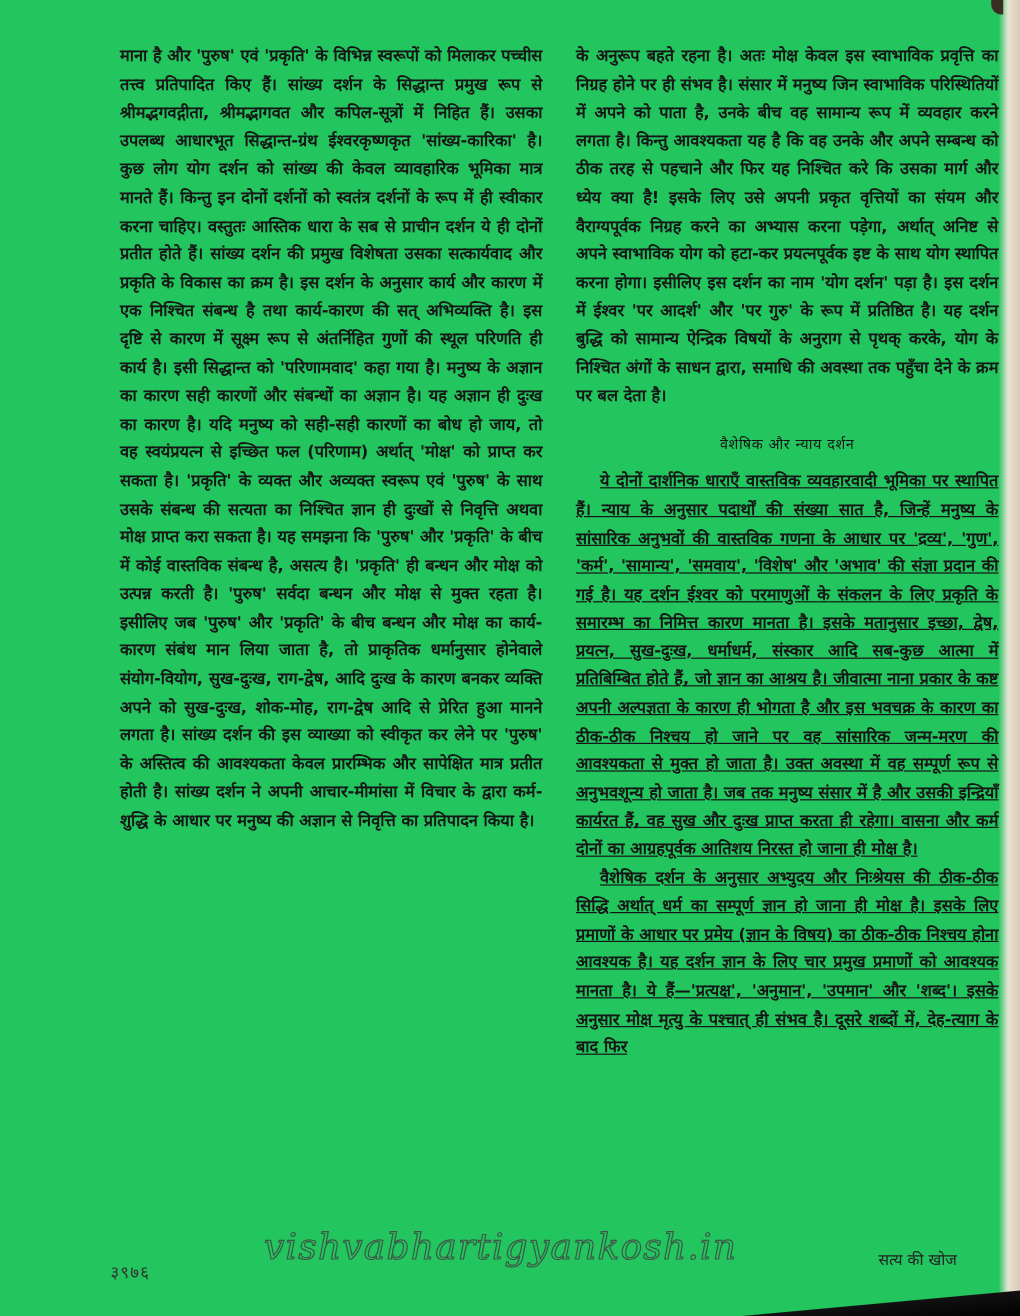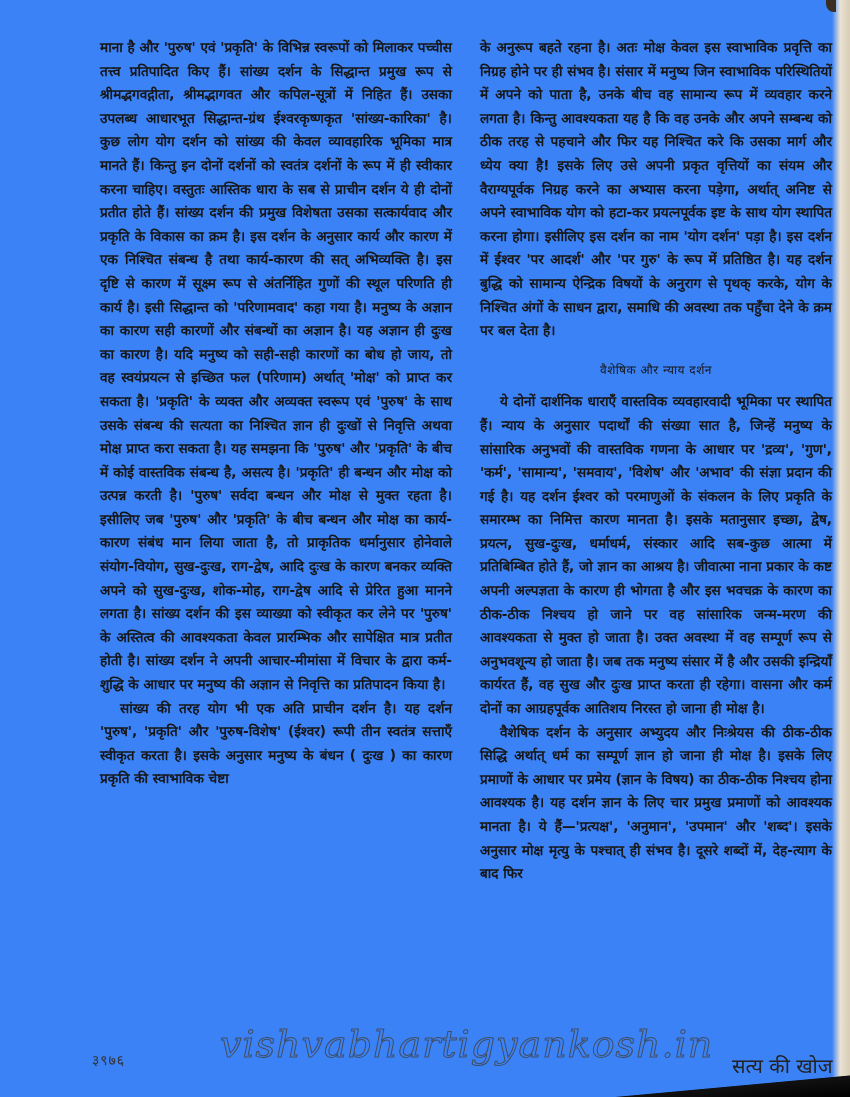--- a/index.html
+++ b/index.html
@@ -12,21 +12,21 @@
       background: #ffffff;
       position: relative;
       overflow: hidden;
       font-family: "DejaVu Sans", sans-serif;
       color: #1a1a1a;
     }
     .page {
       position: absolute;
       left: 0; top: 0;
       width: 850px; height: 1097px;
-      background: #3b82f6;
+      background: #22c55e;
     }
     .right-shadow {
       position: absolute;
       right: 0; top: 0;
       width: 18px; height: 1097px;
       background: linear-gradient(to right, rgba(255,255,255,0) 0%, #e9e2d4 45%, #d8ccb6 100%);
     }
     .bottom-curl {
       position: absolute;
       right: 0; bottom: 0;
@@ -45,64 +45,62 @@
       top: 36px;
       font-size: 13.6px;
       line-height: 23.6px;
       font-weight: bold;
       text-align: justify;
       color: #161616;
     }
     .col-left { left: 100px; width: 352px; }
     .col-right { left: 480px; width: 352px; }
     .para { margin: 0; }
-    .para.indent { text-indent: 20px; }
+    .para.indent { text-indent: 20px; text-decoration: underline; }
     .heading {
       text-align: center;
       font-weight: normal;
       font-size: 12px;
       margin: 16px 0 8px 0;
       letter-spacing: 0.5px;
     }
     .col-left .heading { margin-top: 34px; }
     .folio-left {
       position: absolute;
       left: 92px; top: 1050px;
       font-size: 14px;
       color: #333;
       letter-spacing: 1px;
       text-align: center;
     }
     .folio-right {
       position: absolute;
       left: 732px; top: 1040px;
-      font-size: 20px;
+      font-size: 13px;
       color: #222;
-      margin-top: 12px;
     }
     .watermark {
       position: absolute;
       left: 220px; top: 1022px;
       font-family: "DejaVu Serif", serif;
       font-style: italic;
-      font-size: 38px;
+      font-size: 30px;
       letter-spacing: 1px;
       color: transparent;
       -webkit-text-stroke: 1px #444;
       opacity: 0.85;
     }
   </style>
 </head>
 <body>
 
 <div class="page">
 
   <div class="column col-left">
     <p class="para">माना है और 'पुरुष' एवं 'प्रकृति' के विभिन्न स्वरूपों को मिलाकर पच्चीस तत्त्व प्रतिपादित किए हैं। सांख्य दर्शन के सिद्धान्त प्रमुख रूप से श्रीमद्भगवद्गीता, श्रीमद्भागवत और कपिल-सूत्रों में निहित हैं। उसका उपलब्ध आधारभूत सिद्धान्त-ग्रंथ ईश्वरकृष्णकृत 'सांख्य-कारिका' है। कुछ लोग योग दर्शन को सांख्य की केवल व्यावहारिक भूमिका मात्र मानते हैं। किन्तु इन दोनों दर्शनों को स्वतंत्र दर्शनों के रूप में ही स्वीकार करना चाहिए। वस्तुतः आस्तिक धारा के सब से प्राचीन दर्शन ये ही दोनों प्रतीत होते हैं। सांख्य दर्शन की प्रमुख विशेषता उसका सत्कार्यवाद और प्रकृति के विकास का क्रम है। इस दर्शन के अनुसार कार्य और कारण में एक निश्चित संबन्ध है तथा कार्य-कारण की सत् अभिव्यक्ति है। इस दृष्टि से कारण में सूक्ष्म रूप से अंतर्निहित गुणों की स्थूल परिणति ही कार्य है। इसी सिद्धान्त को 'परिणामवाद' कहा गया है। मनुष्य के अज्ञान का कारण सही कारणों और संबन्धों का अज्ञान है। यह अज्ञान ही दुःख का कारण है। यदि मनुष्य को सही-सही कारणों का बोध हो जाय, तो वह स्वयंप्रयत्न से इच्छित फल (परिणाम) अर्थात् 'मोक्ष' को प्राप्त कर सकता है। 'प्रकृति' के व्यक्त और अव्यक्त स्वरूप एवं 'पुरुष' के साथ उसके संबन्ध की सत्यता का निश्चित ज्ञान ही दुःखों से निवृत्ति अथवा मोक्ष प्राप्त करा सकता है। यह समझना कि 'पुरुष' और 'प्रकृति' के बीच में कोई वास्तविक संबन्ध है, असत्य है। 'प्रकृति' ही बन्धन और मोक्ष को उत्पन्न करती है। 'पुरुष' सर्वदा बन्धन और मोक्ष से मुक्त रहता है। इसीलिए जब 'पुरुष' और 'प्रकृति' के बीच बन्धन और मोक्ष का कार्य-कारण संबंध मान लिया जाता है, तो प्राकृतिक धर्मानुसार होनेवाले संयोग-वियोग, सुख-दुःख, राग-द्वेष, आदि दुःख के कारण बनकर व्यक्ति अपने को सुख-दुःख, शोक-मोह, राग-द्वेष आदि से प्रेरित हुआ मानने लगता है। सांख्य दर्शन की इस व्याख्या को स्वीकृत कर लेने पर 'पुरुष' के अस्तित्व की आवश्यकता केवल प्रारम्भिक और सापेक्षित मात्र प्रतीत होती है। सांख्य दर्शन ने अपनी आचार-मीमांसा में विचार के द्वारा कर्म-शुद्धि के आधार पर मनुष्य की अज्ञान से निवृत्ति का प्रतिपादन किया है।</p>
-    <p class="para indent">सांख्य की तरह योग भी एक अति प्राचीन दर्शन है। यह दर्शन 'पुरुष', 'प्रकृति' और 'पुरुष-विशेष' (ईश्वर) रूपी तीन स्वतंत्र सत्ताएँ स्वीकृत करता है। इसके अनुसार मनुष्य के बंधन ( दुःख ) का कारण प्रकृति की स्वाभाविक चेष्टा</p>
   </div>
 
   <div class="column col-right">
     <p class="para">के अनुरूप बहते रहना है। अतः मोक्ष केवल इस स्वाभाविक प्रवृत्ति का निग्रह होने पर ही संभव है। संसार में मनुष्य जिन स्वाभाविक परिस्थितियों में अपने को पाता है, उनके बीच वह सामान्य रूप में व्यवहार करने लगता है। किन्तु आवश्यकता यह है कि वह उनके और अपने सम्बन्ध को ठीक तरह से पहचाने और फिर यह निश्चित करे कि उसका मार्ग और ध्येय क्या है! इसके लिए उसे अपनी प्रकृत वृत्तियों का संयम और वैराग्यपूर्वक निग्रह करने का अभ्यास करना पड़ेगा, अर्थात् अनिष्ट से अपने स्वाभाविक योग को हटा-कर प्रयत्नपूर्वक इष्ट के साथ योग स्थापित करना होगा। इसीलिए इस दर्शन का नाम 'योग दर्शन' पड़ा है। इस दर्शन में ईश्वर 'पर आदर्श' और 'पर गुरु' के रूप में प्रतिष्ठित है। यह दर्शन बुद्धि को सामान्य ऐन्द्रिक विषयों के अनुराग से पृथक् करके, योग के निश्चित अंगों के साधन द्वारा, समाधि की अवस्था तक पहुँचा देने के क्रम पर बल देता है।</p>
     <div class="heading">वैशेषिक और न्याय दर्शन</div>
     <p class="para indent">ये दोनों दार्शनिक धाराएँ वास्तविक व्यवहारवादी भूमिका पर स्थापित हैं। न्याय के अनुसार पदार्थों की संख्या सात है, जिन्हें मनुष्य के सांसारिक अनुभवों की वास्तविक गणना के आधार पर 'द्रव्य', 'गुण', 'कर्म', 'सामान्य', 'समवाय', 'विशेष' और 'अभाव' की संज्ञा प्रदान की गई है। यह दर्शन ईश्वर को परमाणुओं के संकलन के लिए प्रकृति के समारम्भ का निमित्त कारण मानता है। इसके मतानुसार इच्छा, द्वेष, प्रयत्न, सुख-दुःख, धर्माधर्म, संस्कार आदि सब-कुछ आत्मा में प्रतिबिम्बित होते हैं, जो ज्ञान का आश्रय है। जीवात्मा नाना प्रकार के कष्ट अपनी अल्पज्ञता के कारण ही भोगता है और इस भवचक्र के कारण का ठीक-ठीक निश्चय हो जाने पर वह सांसारिक जन्म-मरण की आवश्यकता से मुक्त हो जाता है। उक्त अवस्था में वह सम्पूर्ण रूप से अनुभवशून्य हो जाता है। जब तक मनुष्य संसार में है और उसकी इन्द्रियाँ कार्यरत हैं, वह सुख और दुःख प्राप्त करता ही रहेगा। वासना और कर्म दोनों का आग्रहपूर्वक आतिशय निरस्त हो जाना ही मोक्ष है।</p>
     <p class="para indent">वैशेषिक दर्शन के अनुसार अभ्युदय और निःश्रेयस की ठीक-ठीक सिद्धि अर्थात् धर्म का सम्पूर्ण ज्ञान हो जाना ही मोक्ष है। इसके लिए प्रमाणों के आधार पर प्रमेय (ज्ञान के विषय) का ठीक-ठीक निश्चय होना आवश्यक है। यह दर्शन ज्ञान के लिए चार प्रमुख प्रमाणों को आवश्यक मानता है। ये हैं—'प्रत्यक्ष', 'अनुमान', 'उपमान' और 'शब्द'। इसके अनुसार मोक्ष मृत्यु के पश्चात् ही संभव है। दूसरे शब्दों में, देह-त्याग के बाद फिर</p>
   </div>
 
   <div class="folio-left">३९७६</div>

